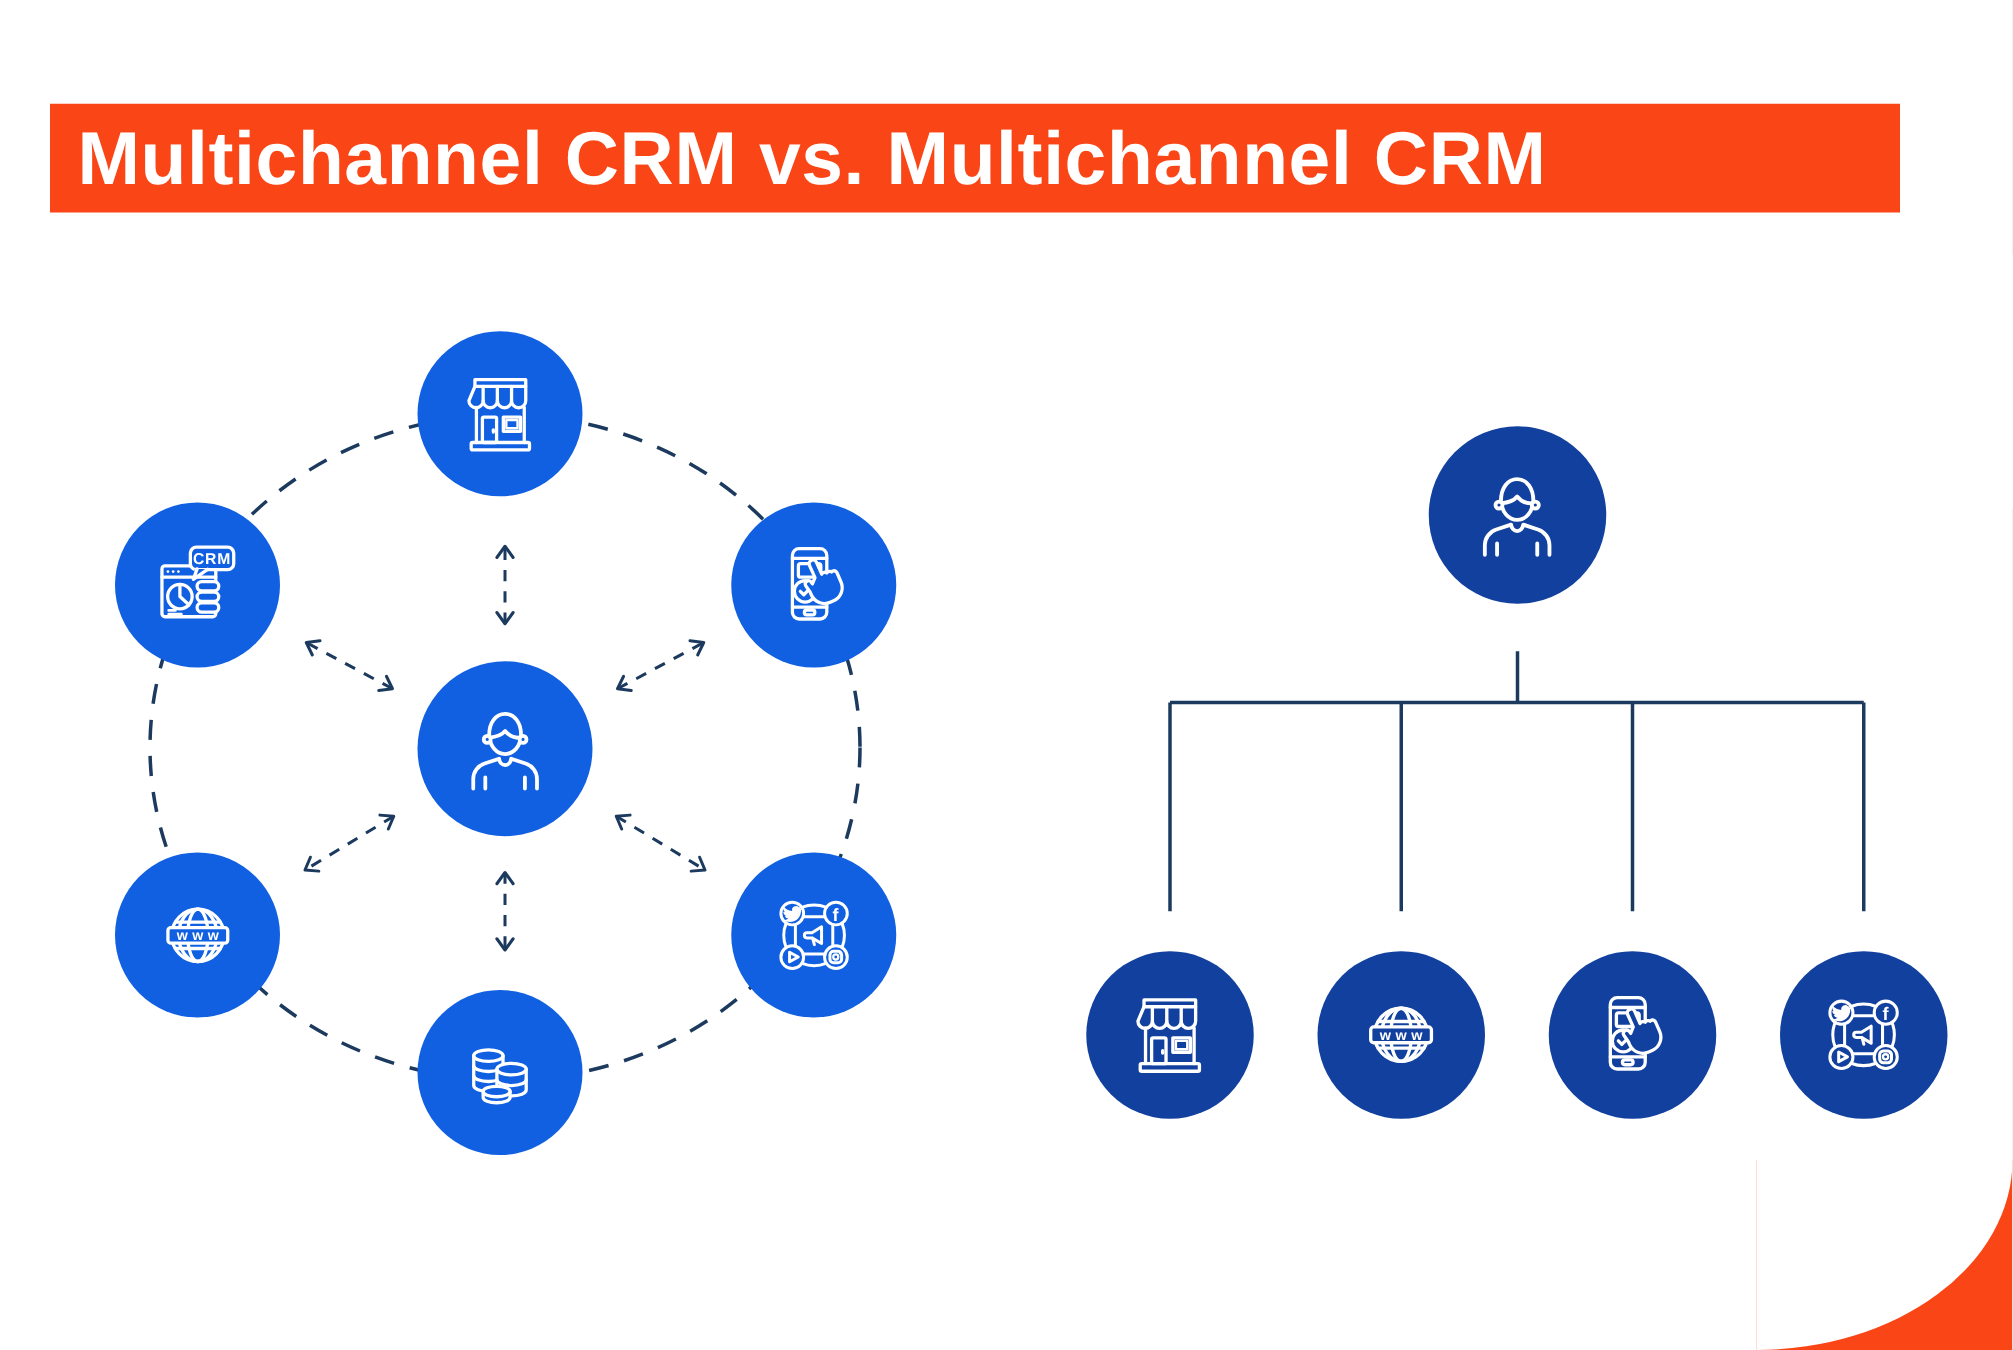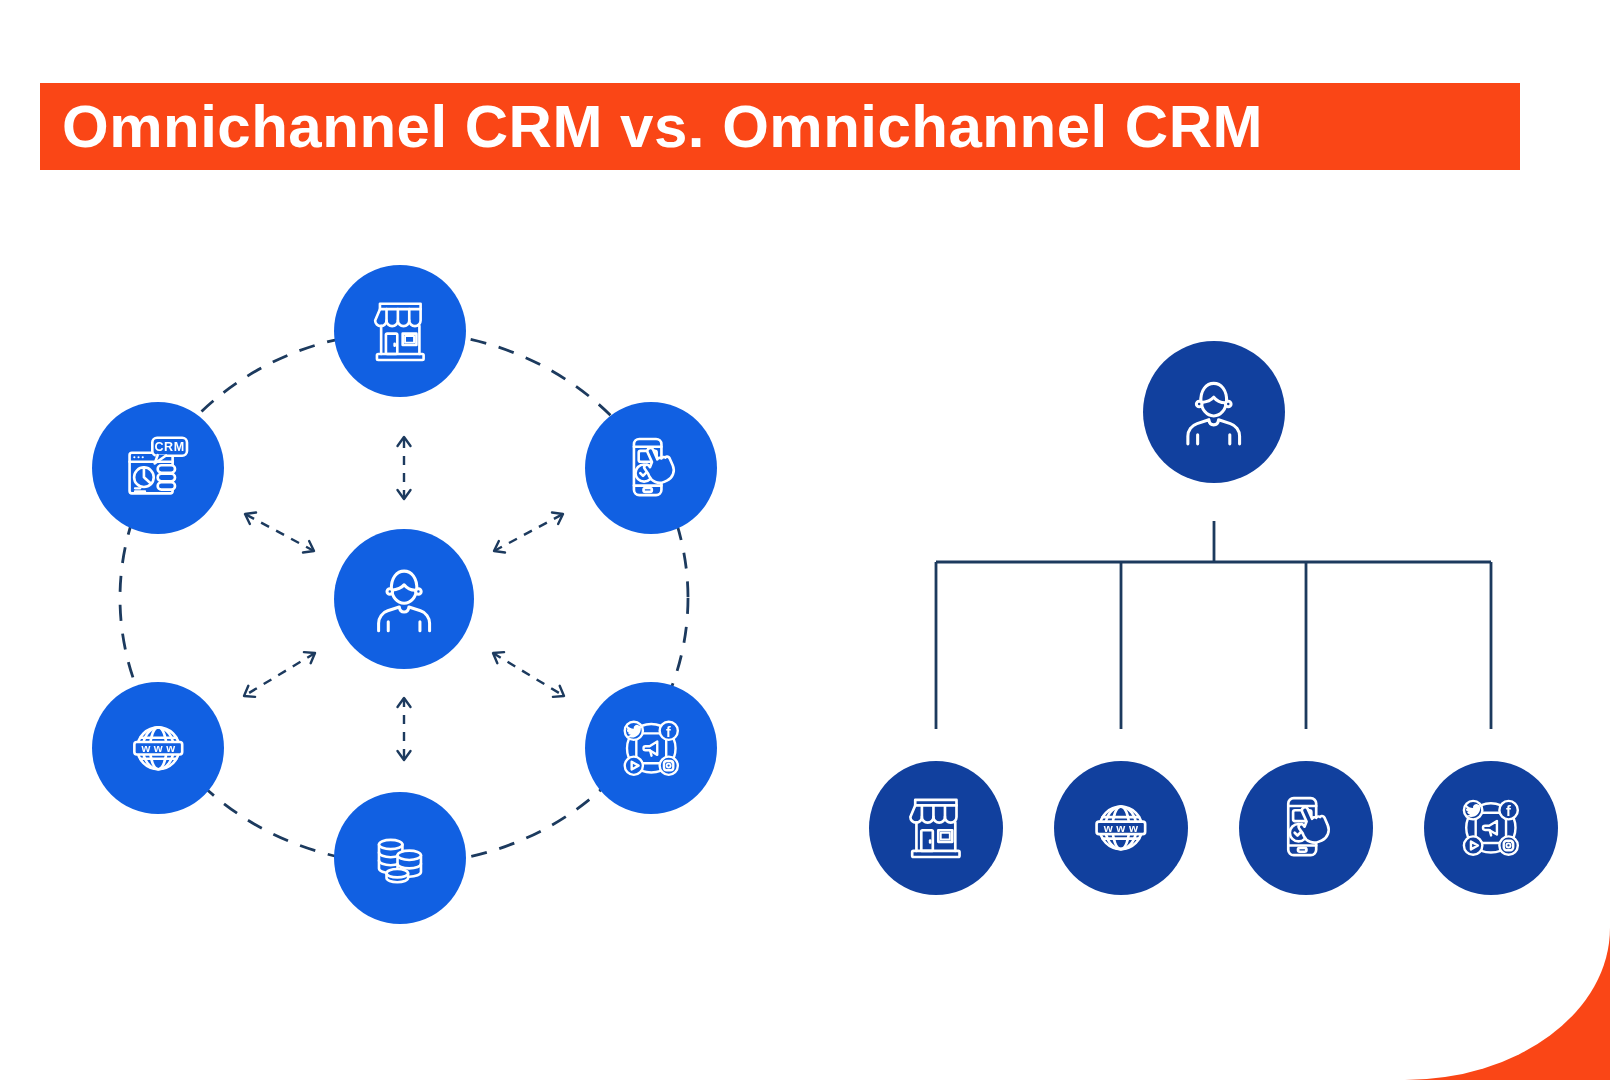--- a/index.html
+++ b/index.html
@@ -161,21 +161,21 @@
           <ellipse cx="39.5" cy="29.5" rx="9.8" ry="3.9" fill="currentColor"></ellipse>
           <path fill="none" d="M29.7,36.6 a9.8,3.9 0 0 0 19.6,0"></path>
           <path fill="currentColor" d="M20.5,44.5 v4 a9,3.5 0 0 0 18,0 v-4"></path>
           <ellipse cx="29.5" cy="44.5" rx="9" ry="3.5" fill="currentColor"></ellipse>
         </g>
       </symbol>
     </defs>
   </svg>
 
   <header class="banner">
-    <h1>Omnichannel CRM vs. Omnichannel CRM</h1>
+    <h1>Multichannel CRM vs. Multichannel CRM</h1>
   </header>
 
   <svg class="overlay" width="1610" height="1080" viewBox="0 0 1610 1080">
     <defs>
       <marker id="ah-end" markerUnits="userSpaceOnUse" markerWidth="26" markerHeight="26" refX="0" refY="0" orient="auto" viewBox="-13 -13 26 26">
         <path d="M-9,-6.5 L0,0 L-9,6.5" fill="none" stroke="#1C3A5E" stroke-width="2.4" stroke-linecap="round" stroke-linejoin="round"></path>
       </marker>
       <marker id="ah-start" markerUnits="userSpaceOnUse" markerWidth="26" markerHeight="26" refX="0" refY="0" orient="auto-start-reverse" viewBox="-13 -13 26 26">
         <path d="M-9,-6.5 L0,0 L-9,6.5" fill="none" stroke="#1C3A5E" stroke-width="2.4" stroke-linecap="round" stroke-linejoin="round"></path>
       </marker>

